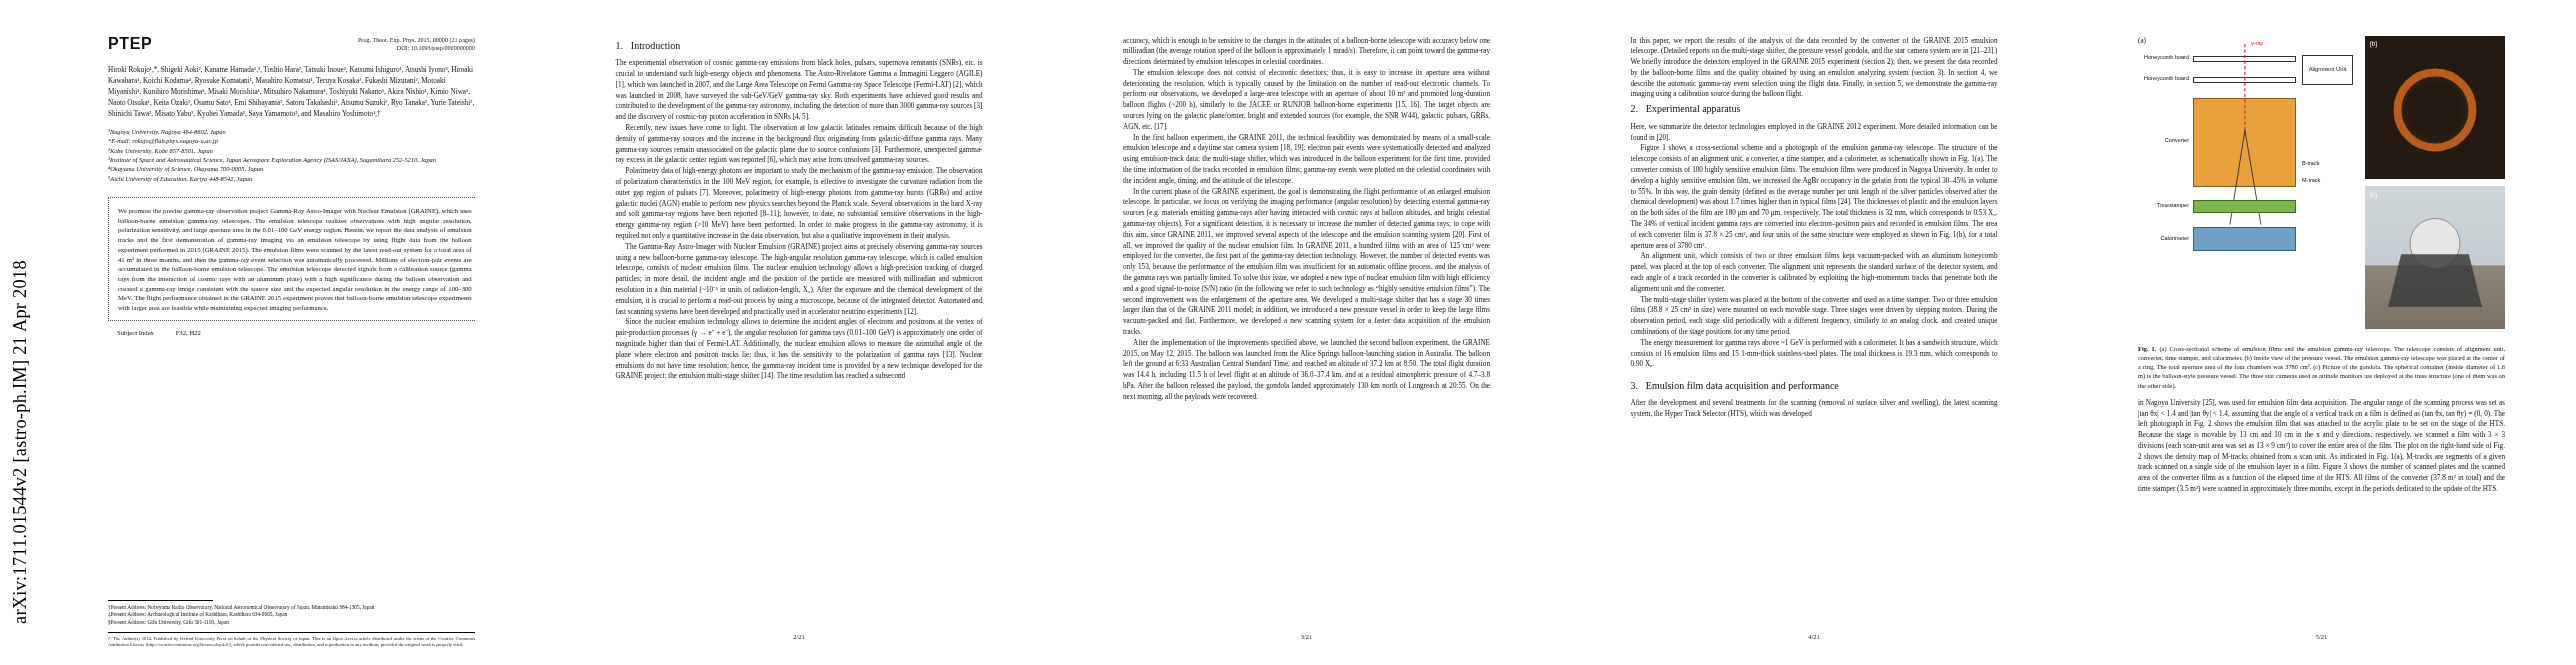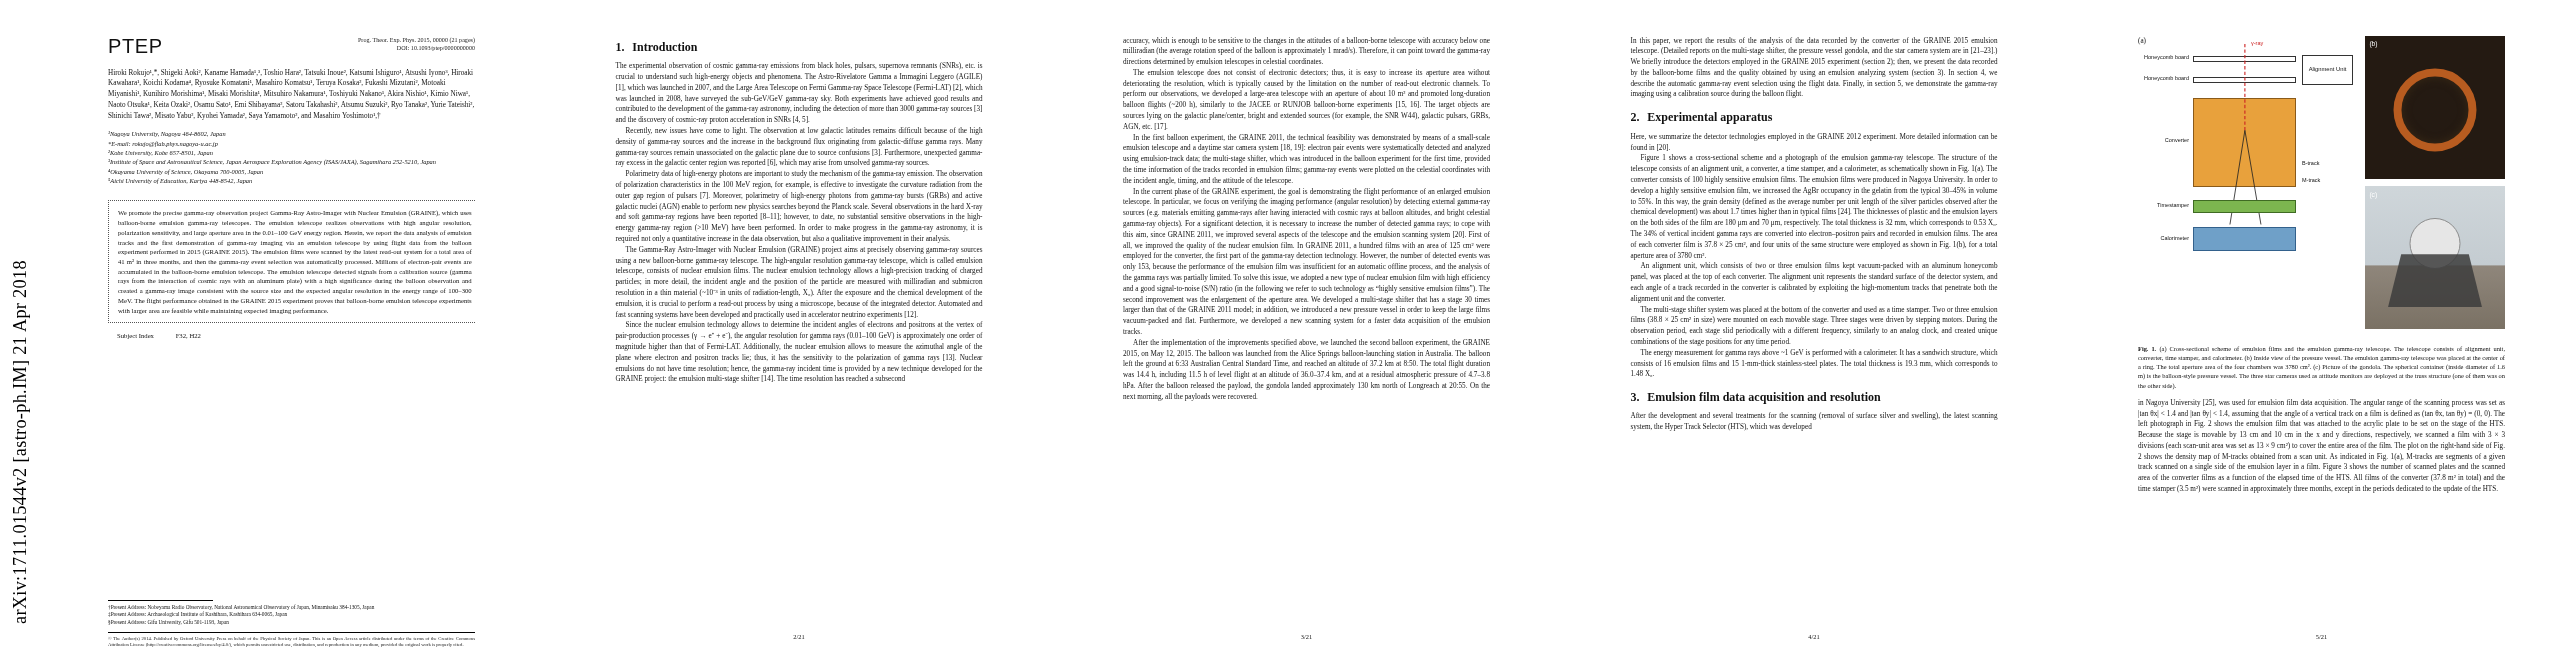--- a/index.html
+++ b/index.html
@@ -16,40 +16,40 @@
   }
 
   .pages { position:absolute; left:53px; top:10px; display:flex; gap:30.5px; }
   .page {
     width:477px; height:646px; background:#fff; position:relative;
     padding:25.5px 55px 0 55px; font-size:7.2px; line-height:1.5;
   }
 
   
   .p1-header { display:flex; justify-content:space-between; align-items:flex-start; }
-  .ptep-logo { font-family:"Liberation Sans", sans-serif; font-weight:normal; font-size:20px; letter-spacing:0.6px; line-height:1; }
+  .ptep-logo { font-family:"Liberation Sans", sans-serif; font-weight:bold; font-size:16px; letter-spacing:0.6px; line-height:1; }
   .journal-ref { text-align:right; font-size:6.1px; line-height:1.45; color:#222; }
   .paper-title { font-family:"Liberation Sans", sans-serif; font-weight:bold; font-size:14.4px; line-height:1.25; margin-top:20px; width:360px; }
   .authors { margin-top:12.2px; font-size:7.2px; line-height:1.5; text-align:left; }
   .affils { margin-top:7.8px; font-size:6.4px; line-height:1.45; font-style:italic; }
   .affils p { margin:0; }
   .abstract-box {
     margin-top:14.4px; padding:7.8px 3.3px 6.7px 9px;
     border-top:0.6px dotted #555; border-bottom:0.6px dotted #555; border-left:0.6px dotted #555;
   }
   .abstract-text { font-size:6.7px; line-height:1.45; text-align:justify; }
   .subject-line { margin-top:7.8px; font-size:6.7px; padding-left:9px; }
   .subject-label { margin-right:20px; }
   .p1-bottom { position:absolute; left:55px; right:55px; bottom:7.8px; }
   .fn-rule { width:105px; border-top:0.6px solid #000; margin-bottom:3.3px; }
   .footnote { font-size:5.3px; line-height:1.4; }
   .copyright { margin-top:5.5px; border-top:0.6px solid #000; padding-top:2.8px; font-size:4.7px; line-height:1.35; text-align:justify; color:#222; }
 
   
-  .sec-heading { font-size:12px; font-weight:bold; margin:2.2px 0 5.5px 0; }
+  .sec-heading { font-size:10px; font-weight:normal; margin:2.2px 0 5.5px 0; }
   .sec-heading .sec-num { margin-right:7.8px; }
   .body-para { text-align:justify; }
   .body-para.indent { text-indent:10px; }
   .page-footer { position:absolute; bottom:14.4px; left:0; right:0; text-align:center; font-size:6.4px; }
 
   
   .figure1 { display:flex; gap:10px; height:299px; margin:0 0 9px 0; }
   .fig-a { position:relative; width:216px; height:299px; font-family:"Liberation Sans", sans-serif; }
   .fig-a .panel-label { position:absolute; top:0; left:0; font-size:7.2px; font-family:"Liberation Serif", serif; }
   .side-label { position:absolute; left:0; width:51px; text-align:right; font-size:5.5px; line-height:1.15; }
@@ -143,31 +143,31 @@
       <p class="body-para indent">The emulsion telescope does not consist of electronic detectors; thus, it is easy to increase its aperture area without deteriorating the resolution, which is typically caused by the limitation on the number of read-out electronic channels. To perform our observations, we developed a large-area telescope with an aperture of about 10 m² and promoted long-duration balloon flights (~200 h), similarly to the JACEE or RUNJOB balloon-borne experiments [15, 16]. The target objects are sources lying on the galactic plane/center, bright and extended sources (for example, the SNR W44), galactic pulsars, GRBs, AGN, etc. [17].</p>
       <p class="body-para indent">In the first balloon experiment, the GRAINE 2011, the technical feasibility was demonstrated by means of a small-scale emulsion telescope and a daytime star camera system [18, 19]: electron pair events were systematically detected and analyzed using emulsion-track data; the multi-stage shifter, which was introduced in the balloon experiment for the first time, provided the time information of the tracks recorded in emulsion films; gamma-ray events were plotted on the celestial coordinates with the incident angle, timing, and the attitude of the telescope.</p>
       <p class="body-para indent">In the current phase of the GRAINE experiment, the goal is demonstrating the flight performance of an enlarged emulsion telescope. In particular, we focus on verifying the imaging performance (angular resolution) by detecting external gamma-ray sources (e.g. materials emitting gamma-rays after having interacted with cosmic rays at balloon altitudes, and bright celestial gamma-ray objects). For a significant detection, it is necessary to increase the number of detected gamma rays; to cope with this aim, since GRAINE 2011, we improved several aspects of the telescope and the emulsion scanning system [20]. First of all, we improved the quality of the nuclear emulsion film. In GRAINE 2011, a hundred films with an area of 125 cm² were employed for the converter, the first part of the gamma-ray detection technology. However, the number of detected events was only 153, because the performance of the emulsion film was insufficient for an automatic offline process, and the analysis of the gamma rays was partially limited. To solve this issue, we adopted a new type of nuclear emulsion film with high efficiency and a good signal-to-noise (S/N) ratio (in the following we refer to such technology as “highly sensitive emulsion films”). The second improvement was the enlargement of the aperture area. We developed a multi-stage shifter that has a stage 30 times larger than that of the GRAINE 2011 model; in addition, we introduced a new pressure vessel in order to keep the large films vacuum-packed and flat. Furthermore, we developed a new scanning system for a faster data acquisition of the emulsion tracks.</p>
       <p class="body-para indent">After the implementation of the improvements specified above, we launched the second balloon experiment, the GRAINE 2015, on May 12, 2015. The balloon was launched from the Alice Springs balloon-launching station in Australia. The balloon left the ground at 6:33 Australian Central Standard Time, and reached an altitude of 37.2 km at 8:50. The total flight duration was 14.4 h, including 11.5 h of level flight at an altitude of 36.0–37.4 km, and at a residual atmospheric pressure of 4.7–3.8 hPa. After the balloon released the payload, the gondola landed approximately 130 km north of Longreach at 20:55. On the next morning, all the payloads were recovered.</p>
       <div class="page-footer">3/21</div>
     </section>
 
     <section class="page">
       <p class="body-para">In this paper, we report the results of the analysis of the data recorded by the converter of the GRAINE 2015 emulsion telescope. (Detailed reports on the multi-stage shifter, the pressure vessel gondola, and the star camera system are in [21–23].) We briefly introduce the detectors employed in the GRAINE 2015 experiment (section 2); then, we present the data recorded by the balloon-borne films and the quality obtained by using an emulsion analyzing system (section 3). In section 4, we describe the automatic gamma-ray event selection using the flight data. Finally, in section 5, we demonstrate the gamma-ray imaging using a calibration source during the balloon flight.</p>
 
-      <h2 class="sec-heading" style="margin-top:8px;">
+      <h2 class="sec-heading" style="margin-top:1px;">
         <span class="sec-num">2.</span><span>Experimental apparatus</span>
       </h2>
       <p class="body-para">Here, we summarize the detector technologies employed in the GRAINE 2012 experiment. More detailed information can be found in [20].</p>
       <p class="body-para indent">Figure 1 shows a cross-sectional scheme and a photograph of the emulsion gamma-ray telescope. The structure of the telescope consists of an alignment unit, a converter, a time stamper, and a calorimeter, as schematically shown in Fig. 1(a). The converter consists of 100 highly sensitive emulsion films. The emulsion films were produced in Nagoya University. In order to develop a highly sensitive emulsion film, we increased the AgBr occupancy in the gelatin from the typical 30–45% in volume to 55%. In this way, the grain density (defined as the average number per unit length of the silver particles observed after the chemical development) was about 1.7 times higher than in typical films [24]. The thicknesses of plastic and the emulsion layers on the both sides of the film are 180 μm and 70 μm, respectively. The total thickness is 32 mm, which corresponds to 0.53 X₀. The 34% of vertical incident gamma rays are converted into electron–positron pairs and recorded in emulsion films. The area of each converter film is 37.8 × 25 cm², and four units of the same structure were employed as shown in Fig. 1(b), for a total aperture area of 3780 cm².</p>
       <p class="body-para indent">An alignment unit, which consists of two or three emulsion films kept vacuum-packed with an aluminum honeycomb panel, was placed at the top of each converter. The alignment unit represents the standard surface of the detector system, and each angle of a track recorded in the converter is calibrated by exploiting the high-momentum tracks that penetrate both the alignment unit and the converter.</p>
       <p class="body-para indent">The multi-stage shifter system was placed at the bottom of the converter and used as a time stamper. Two or three emulsion films (38.8 × 25 cm² in size) were mounted on each movable stage. Three stages were driven by stepping motors. During the observation period, each stage slid periodically with a different frequency, similarly to an analog clock, and created unique combinations of the stage positions for any time period.</p>
-      <p class="body-para indent">The energy measurement for gamma rays above ~1 GeV is performed with a calorimeter. It has a sandwich structure, which consists of 16 emulsion films and 15 1-mm-thick stainless-steel plates. The total thickness is 19.3 mm, which corresponds to 1.48 X₀.</p>
+      <p class="body-para indent">The energy measurement for gamma rays above ~1 GeV is performed with a calorimeter. It has a sandwich structure, which consists of 16 emulsion films and 15 1-mm-thick stainless-steel plates. The total thickness is 19.3 mm, which corresponds to 0.90 X₀.</p>
 
       <h2 class="sec-heading" style="margin-top:7.8px;">
-        <span class="sec-num">3.</span><span>Emulsion film data acquisition and resolution</span>
+        <span class="sec-num">3.</span><span>Emulsion film data acquisition and performance</span>
       </h2>
       <p class="body-para">After the development and several treatments for the scanning (removal of surface silver and swelling), the latest scanning system, the Hyper Track Selector (HTS), which was developed</p>
 
       <div class="page-footer">4/21</div>
     </section>
 
     <section class="page">
 
       <figure class="figure1">
 

